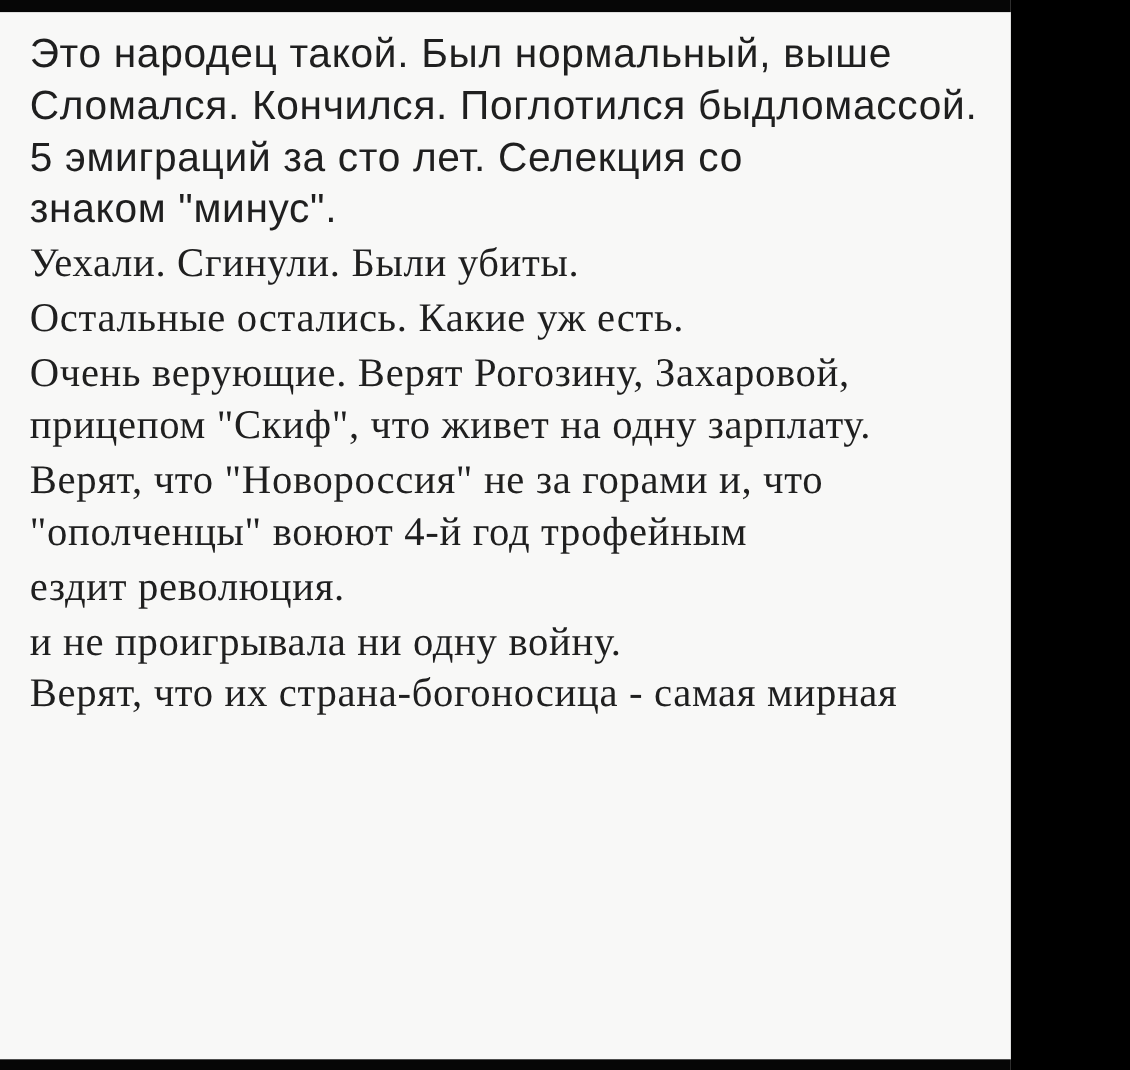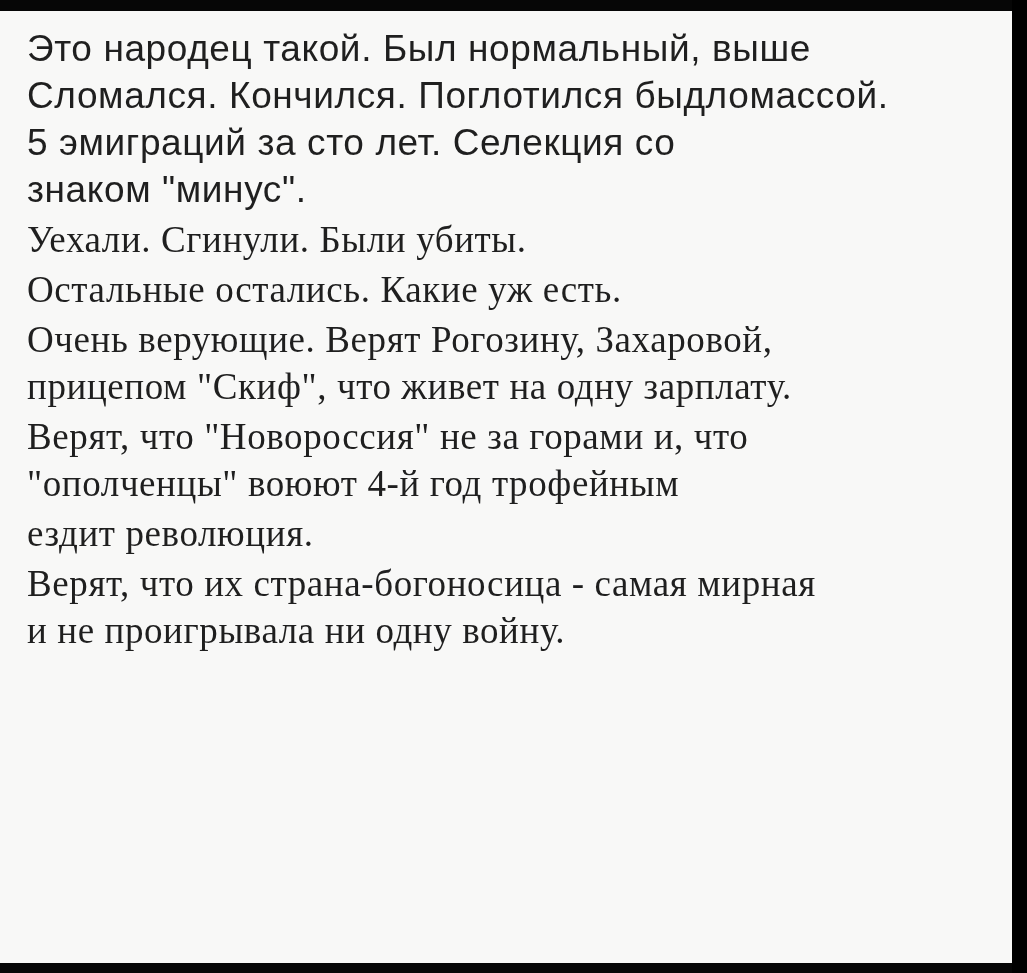--- a/index.html
+++ b/index.html
@@ -2,21 +2,21 @@
 <html><head>
 <meta charset="utf-8">
 <style>
   html, body {
     margin: 0;
     padding: 0;
     background: #000;
   }
   .screen {
     position: relative;
-    width: 1012px;
+    width: 919px;
     height: 973px;
     background: #f8f8f7;
     overflow: hidden;
     font-family: "Liberation Sans", "DejaVu Sans", sans-serif;
   }
   .letterbox {
     position: absolute;
     left: 0;
     width: 100%;
     background: #060606;
@@ -79,21 +79,21 @@
     <div class="para">
       <div class="line">Верят, что "Новороссия" не за горами и, что</div>
       <div class="line">"ополченцы" воюют 4-й год трофейным</div>
     </div>
 
     <div class="para">
       <div class="line">ездит революция.</div>
     </div>
 
     <div class="para">
+      <div class="line">и не проигрывала ни одну войну.</div>
       <div class="line">Верят, что их страна-богоносица - самая мирная</div>
-      <div class="line">и не проигрывала ни одну войну.</div>
     </div>
 
 
   </div>
 
   <div class="letterbox bottom"></div>
 </div>
 
 </body></html>

